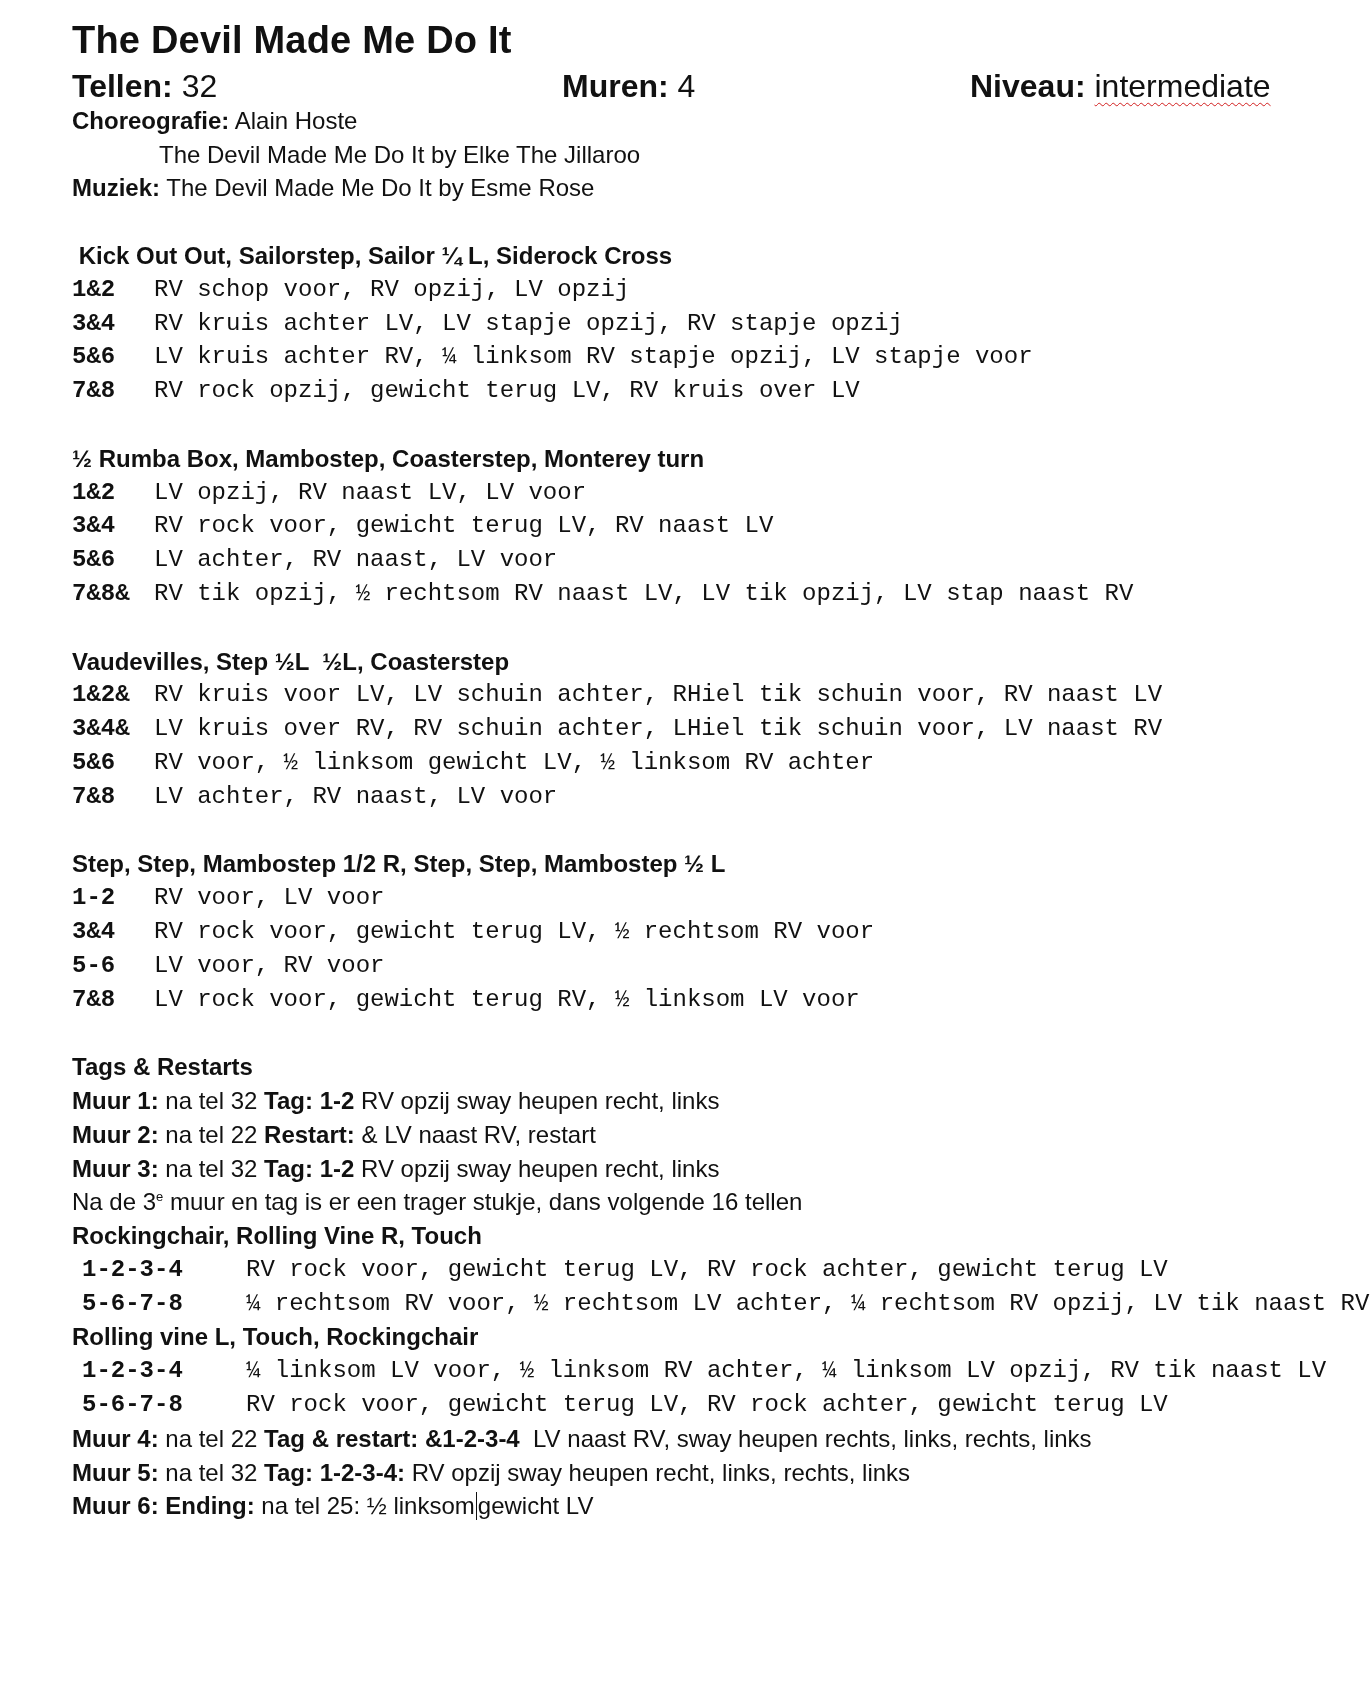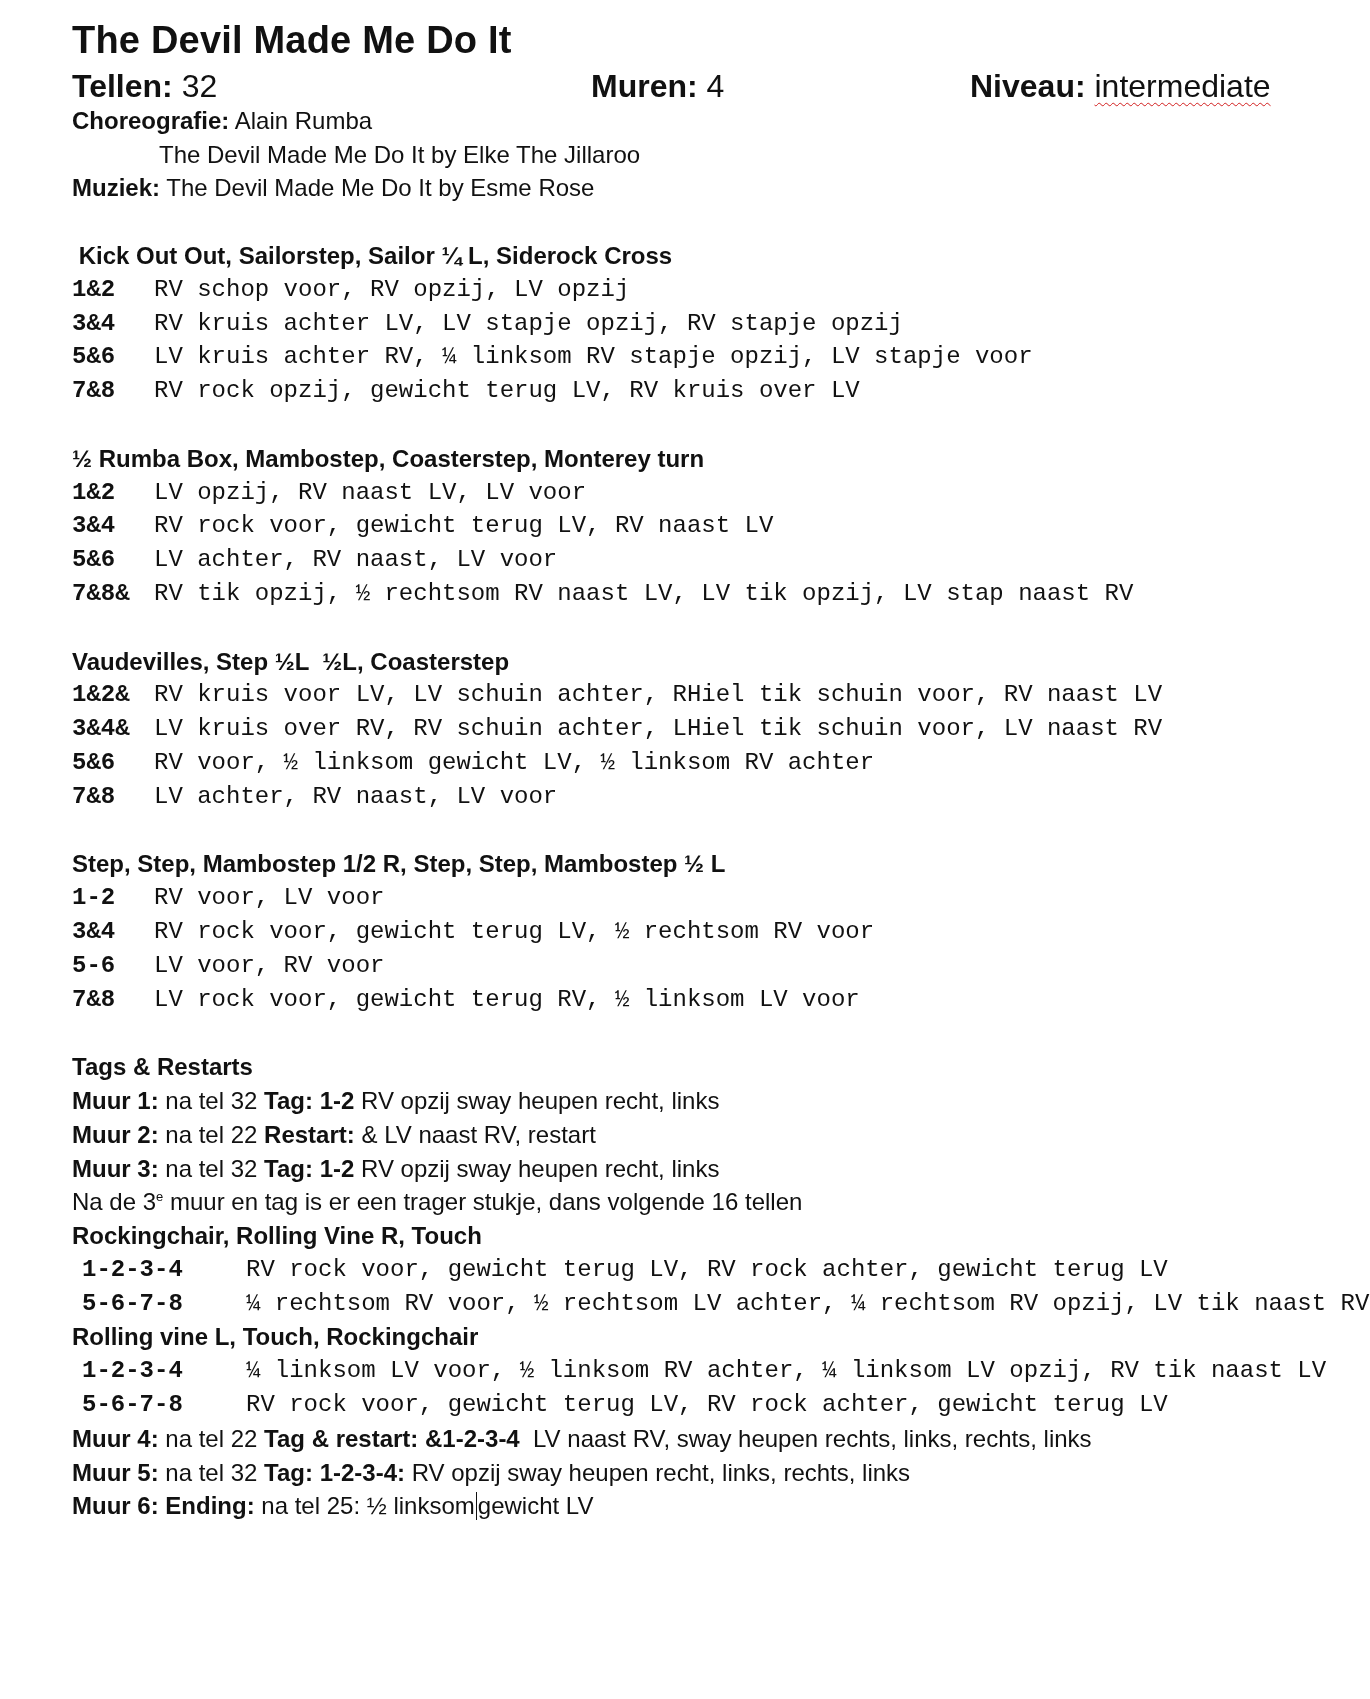--- a/index.html
+++ b/index.html
@@ -8,21 +8,21 @@
     font-family: "Liberation Sans", "DejaVu Sans", sans-serif;
     color: #111111;
   }
   .page { position: absolute; left: 72px; top: 14px; right: 40px; }
   .title { font-size: 38px; font-weight: bold; line-height: 52px; margin: 0 0 4px 0; letter-spacing: 0.2px; }
   .line { font-size: 24px; line-height: 33.8px; white-space: pre; }
   .b { font-weight: bold; }
   .meta-row { position: relative; height: 33.8px; font-size: 32px; line-height: 33.8px; }
   .meta-row .cell { position: absolute; top: 0; white-space: pre; }
   .meta-row .c1 { left: 0; }
-  .meta-row .c2 { left: 490px; margin-left: 29px; }
+  .meta-row .c2 { left: 490px; }
   .meta-row .c3 { left: 898px; }
   .indent { padding-left: 87px; }
   .gap { height: 33.8px; }
   .step { display: flex; font-size: 24px; line-height: 33.8px; white-space: pre; font-family: Liberation Mono, monospace; }
   .step .cnt { font-weight: bold; width: 82px; flex: 0 0 82px; }
   .step.wide .cnt { width: 164px; flex: 0 0 164px; margin-left: 10px; }
   .sq { text-decoration: underline wavy #d21f1f; text-decoration-thickness: 1px; text-underline-offset: 5px; }
   .caret { display: inline-block; width: 1px; height: 28px; background: #111; vertical-align: -6px; margin: 0 1px; }
   sup { font-size: 13px; line-height: 0; vertical-align: 9px; }
 </style>
@@ -30,21 +30,21 @@
 <body>
 
 <div class="page">
   <div class="title">The Devil Made Me Do It</div>
 
   <div class="meta-row">
     <span class="cell c1"><span class="b">Tellen:</span><span> 32</span></span>
     <span class="cell c2"><span class="b">Muren:</span><span> 4</span></span>
     <span class="cell c3"><span class="b">Niveau:</span> <span class="sq">intermediate</span></span>
   </div>
-  <div class="line"><span class="b">Choreografie:</span><span> Alain Rumba</span></div>
+  <div class="line"><span class="b">Choreografie:</span><span> Alain Hoste</span></div>
   <div class="line indent">The Devil Made Me Do It by Elke The Jillaroo</div>
   <div class="line"><span class="b">Muziek:</span><span> The Devil Made Me Do It by Esme Rose</span></div>
 
   <div class="gap"></div>
   <div id="sections">
       <div class="line b"> Kick Out Out, Sailorstep, Sailor ¼ L, Siderock Cross</div>
       <div class="step"><span class="cnt">1&amp;2</span><span>RV schop voor, RV opzij, LV opzij</span></div>
       <div class="step"><span class="cnt">3&amp;4</span><span>RV kruis achter LV, LV stapje opzij, RV stapje opzij</span></div>
       <div class="step"><span class="cnt">5&amp;6</span><span>LV kruis achter RV, ¼ linksom RV stapje opzij, LV stapje voor</span></div>
       <div class="step"><span class="cnt">7&amp;8</span><span>RV rock opzij, gewicht terug LV, RV kruis over LV</span></div>

